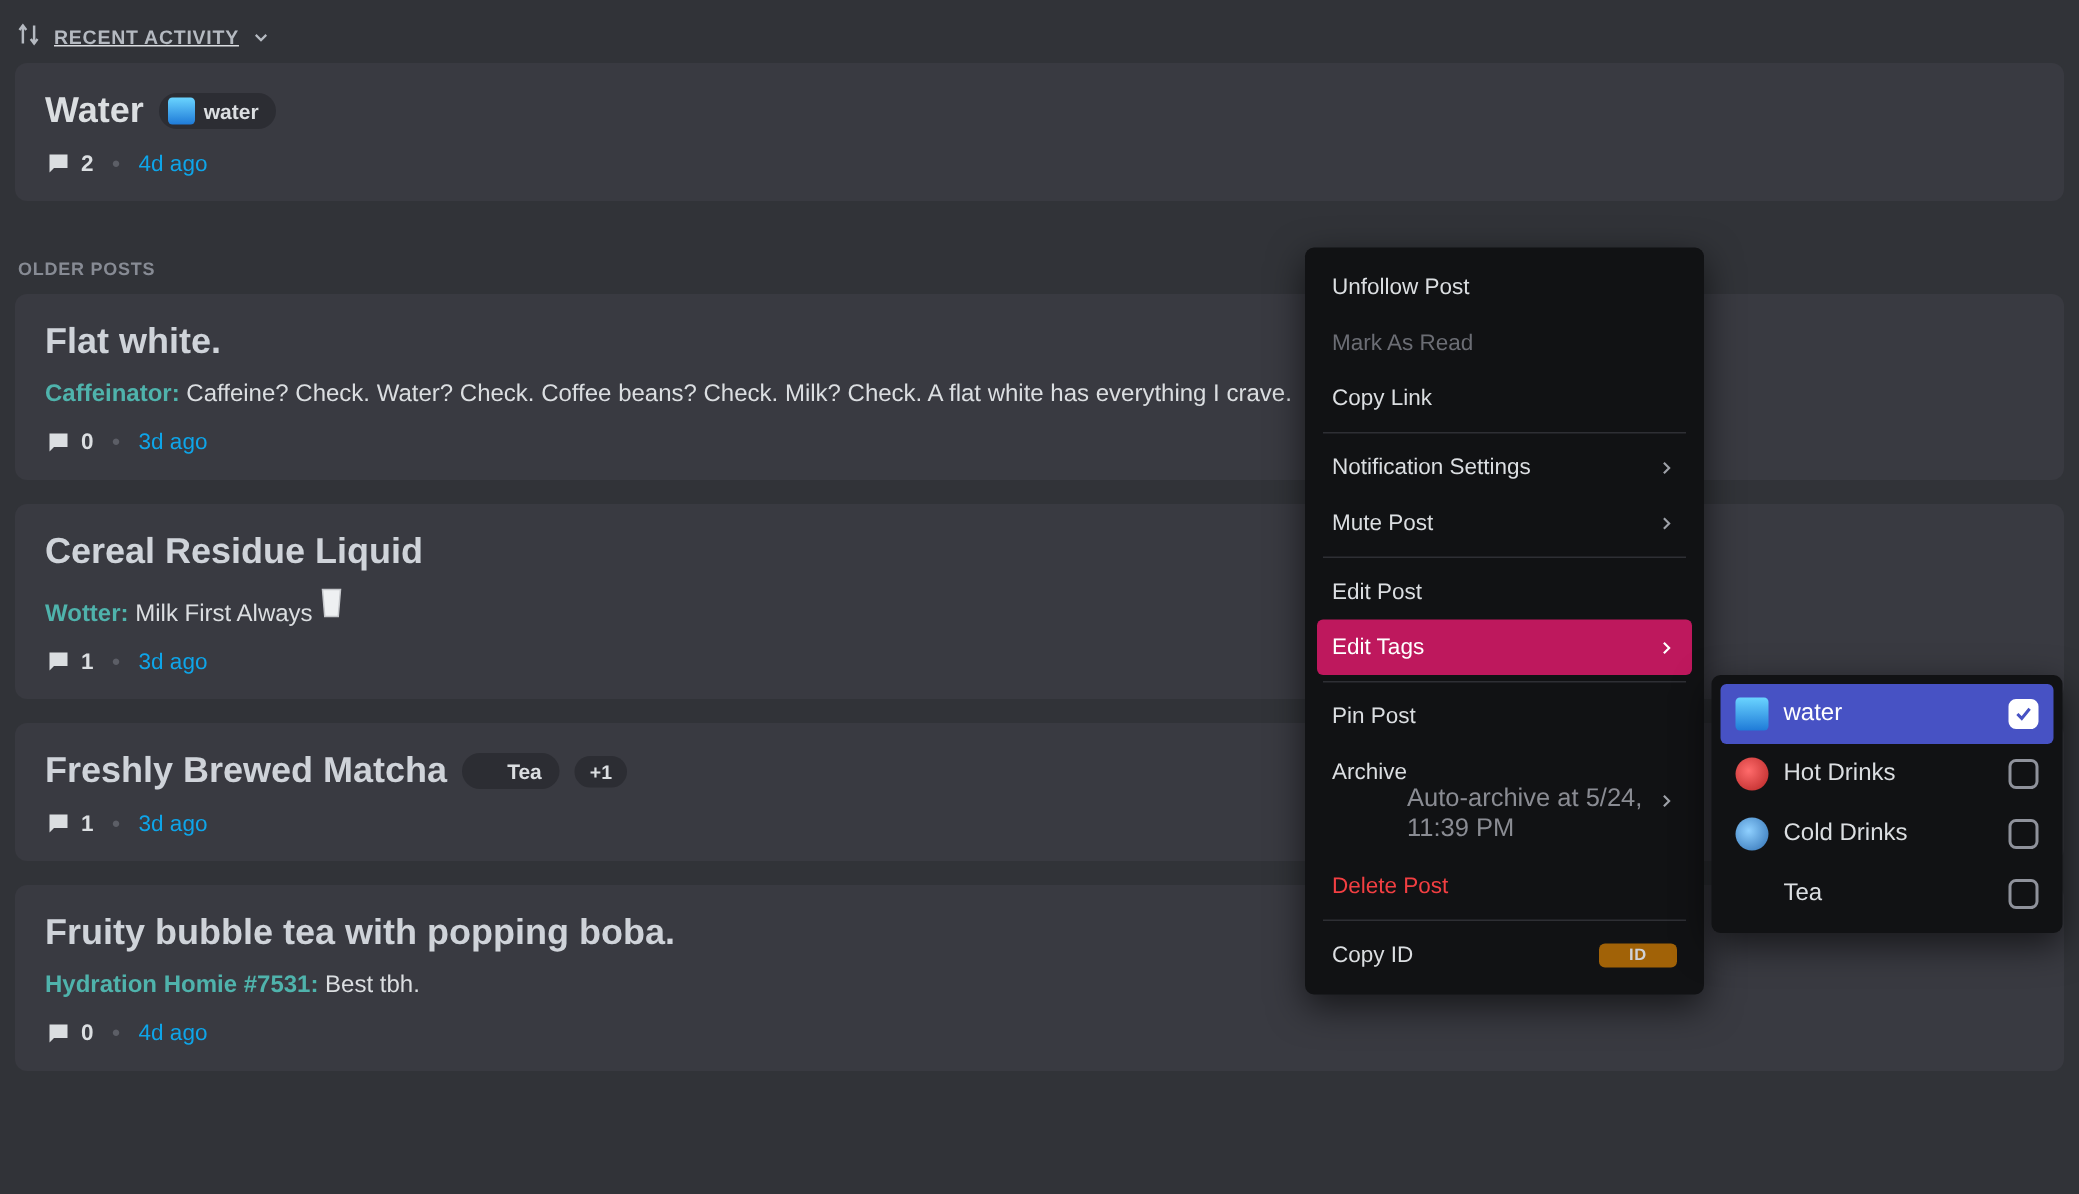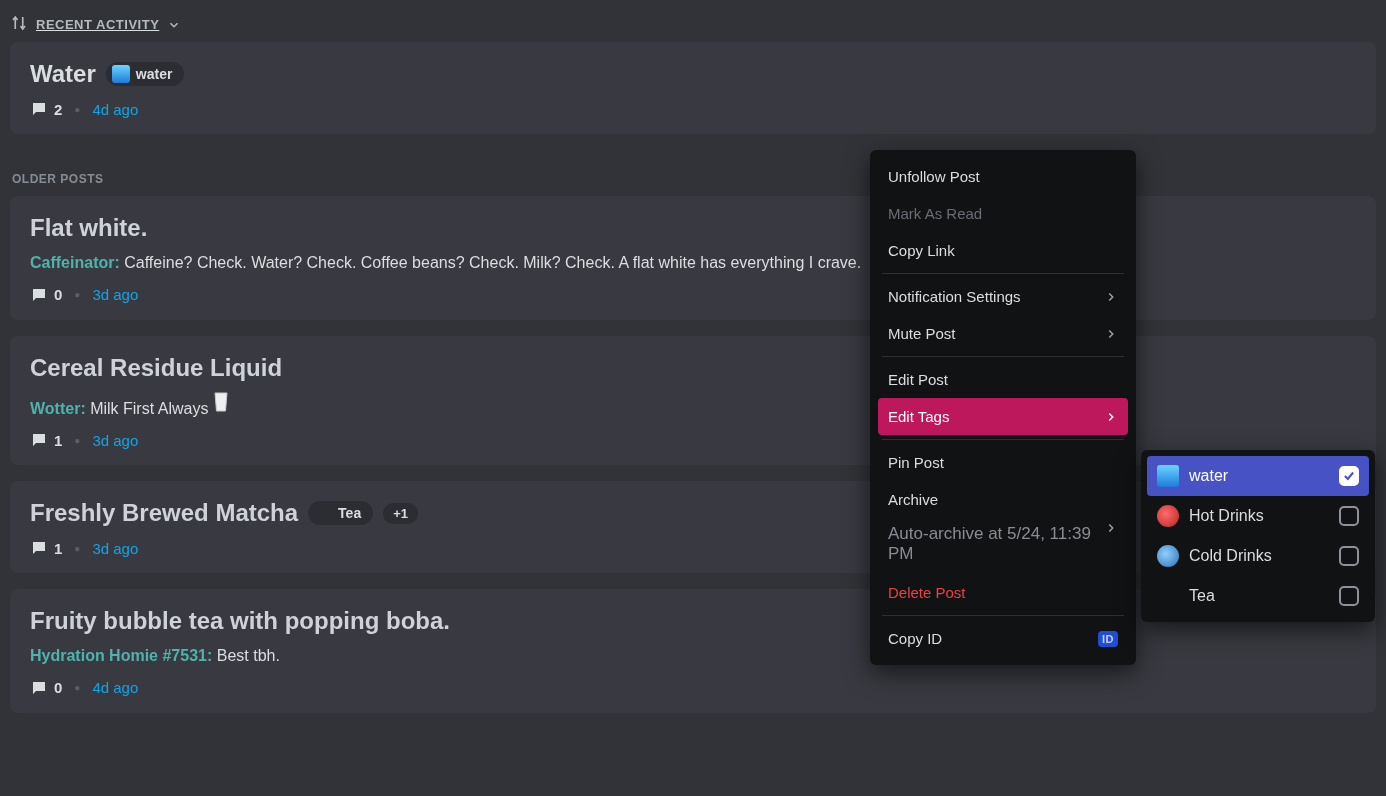--- a/index.html
+++ b/index.html
@@ -56,42 +56,42 @@
     .meta-comments{display:flex;align-items:center;gap:6px;font-weight:700;color:#dbdee1;}
     .dot{color:#5c5e66;font-size:10px;}
     .meta-time{color:#0ea5e9;}
     .section-head{
       font-size:12px;font-weight:700;letter-spacing:.5px;color:#878b94;
       padding:22px 2px 10px 2px;
     }
 
     
     .ctx-menu{
-      position:absolute; left:870px; top:150px;
+      position:absolute; left:870px; top:165px;
       width:266px;
       background:#111214;
       border-radius:6px;
       padding:8px;
       box-shadow:0 8px 24px rgba(0,0,0,.6);
     }
     .ctx-item{
       padding:10px 10px; border-radius:4px;
       display:flex;align-items:center;justify-content:space-between;
       font-size:15px;color:#dbdee1;cursor:pointer;
     }
     .ctx-item.disabled{color:#6b6d74;cursor:default;}
     .ctx-item.danger{color:#f23f42;}
     .ctx-item.hovered{background:#be185d;color:#fff;}
     .ctx-sep{height:1px;background:#2e2f34;margin:4px 4px;}
     .ctx-sub{color:#8a8c93;font-size:17px;margin-top:16px;}
     .ctx-right{color:#9ea1a8;}
-    .ctx-left{display:flex;flex-direction:column;}
+    .ctx-left{display:flex;flex-direction:row;}
     .id-chip{
-      background:#1d4ed8;color:#d0d2d8;font-size:11px;font-weight:700;
-      border-radius:4px;padding:2px 4px;letter-spacing:.5px;
+      background:#a16207;color:#d0d2d8;font-size:11px;font-weight:700;
+      border-radius:4px;padding:2px 20px;letter-spacing:.5px;
     }
 
     
     .tags-popover{
       position:absolute; left:1141px; top:450px;
       width:234px;
       background:#111214;
       border-radius:6px;
       padding:6px;
       box-shadow:0 8px 24px rgba(0,0,0,.6);

